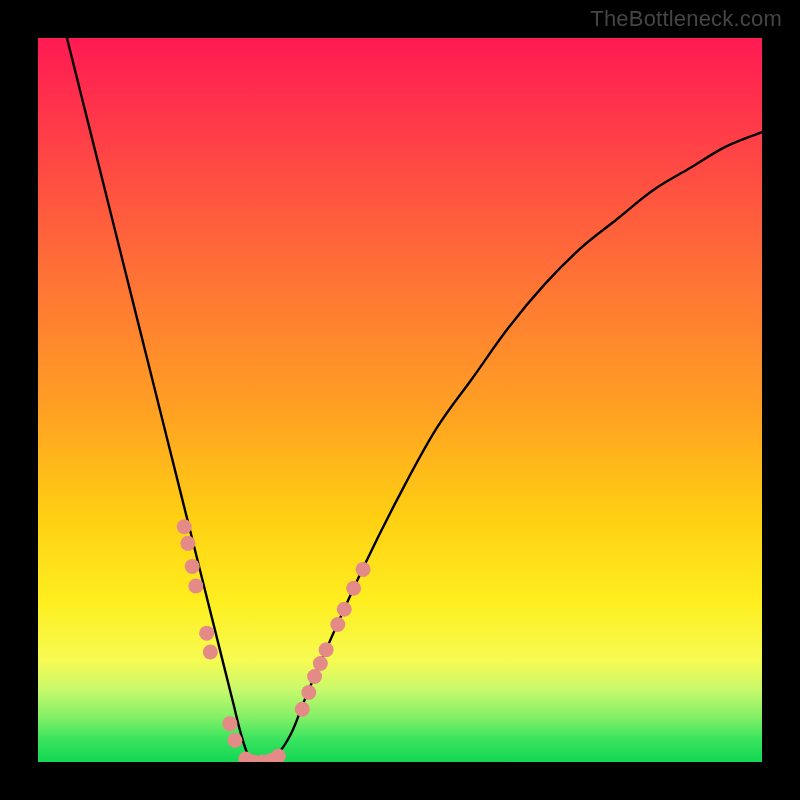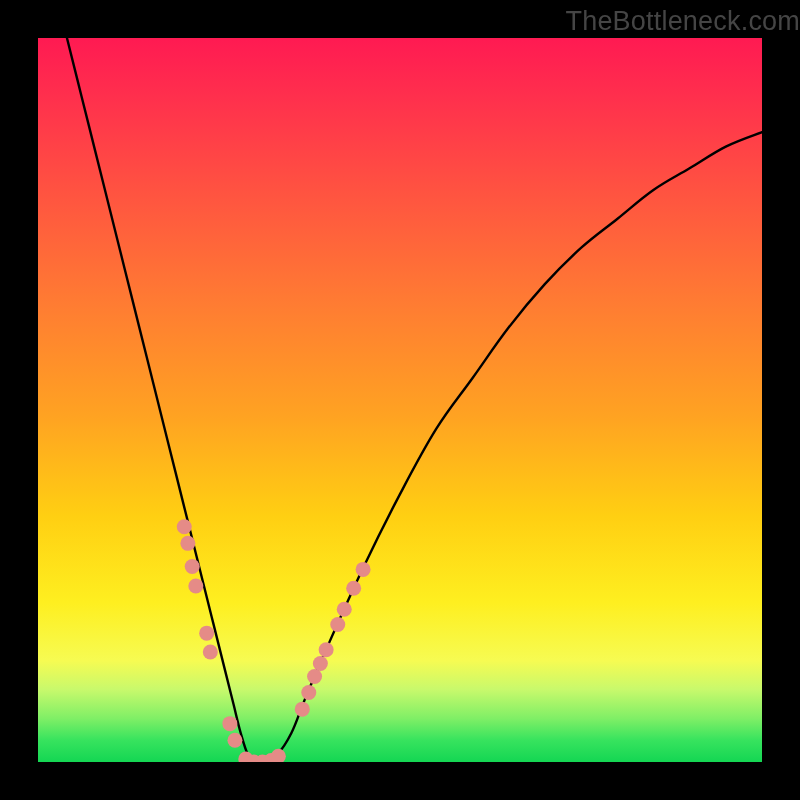--- a/index.html
+++ b/index.html
@@ -37,23 +37,23 @@
       #c8f96c 90%,
       #7fef66 94%,
       #37e35e 97%,
       #14d653 100%
     );
     overflow: hidden;
   }
   .watermark {
     position: absolute;
     top: 6px;
-    right: 0;
+    right: 18px;
     color: #454545;
-    font-size: 27px;
+    font-size: 22px;
     font-weight: 400;
     letter-spacing: 0.2px;
     font-family: Arial, Helvetica, sans-serif;
     user-select: none;
   }
   svg.curves {
     position: absolute;
     inset: 0;
     width: 100%;
     height: 100%;

